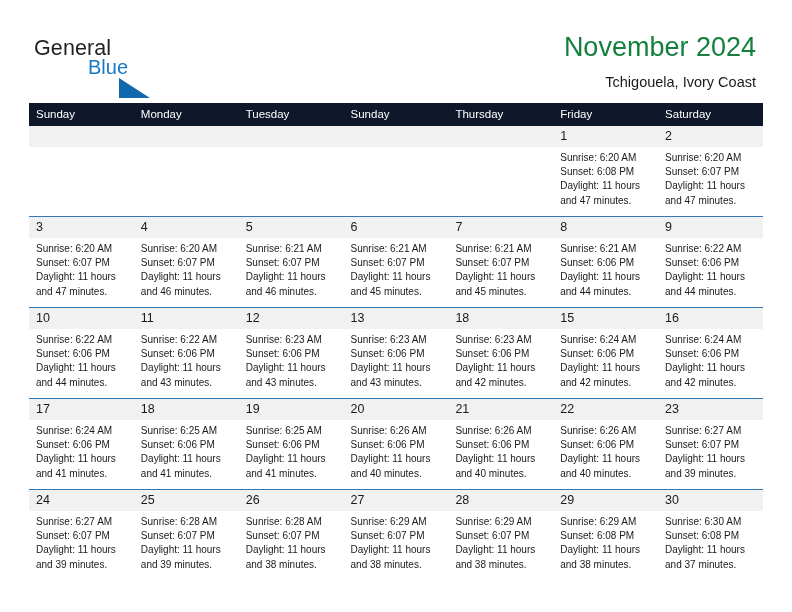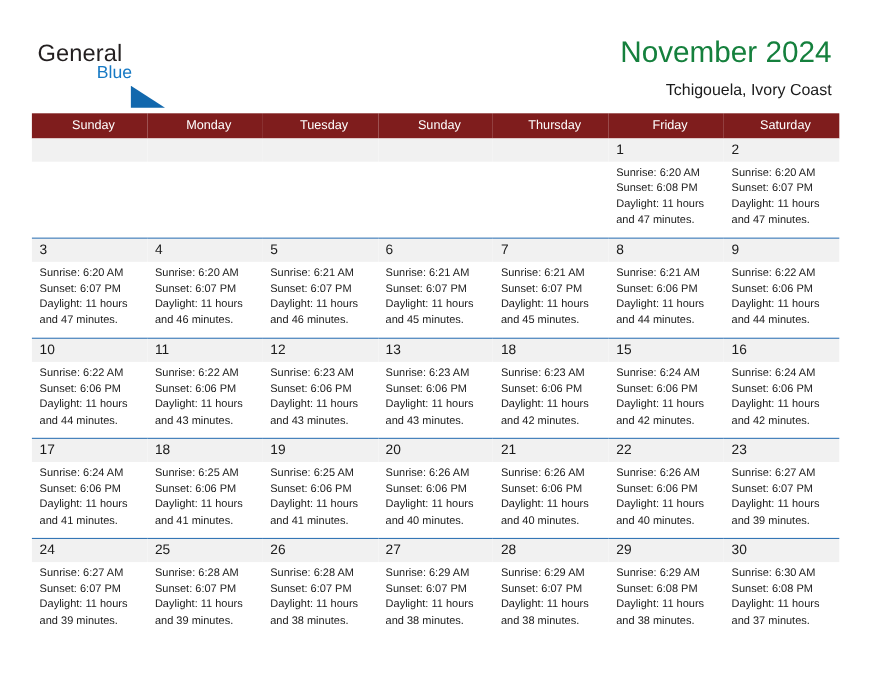--- a/index.html
+++ b/index.html
@@ -43,21 +43,21 @@
     font-size: 21.5px;
     letter-spacing: 0.1px;
     color: #231f20;
     line-height: 24px;
     white-space: nowrap;
   }
   .brand-blue {
     position: absolute;
     left: 54px;
     top: 19px;
-    font-size: 16px;
+    font-size: 20px;
     color: #1679c4;
     line-height: 24px;
     white-space: nowrap;
   }
   .brand-triangle {
     position: absolute;
     left: 85px;
     top: 42px;
     width: 0;
     height: 0;
@@ -89,25 +89,25 @@
   
   .calendar {
     position: absolute;
     left: 29px;
     top: 103px;
     width: 734px;
     border-collapse: collapse;
     table-layout: fixed;
   }
   .calendar th {
-    background: #7f1d1d;
+    background: #0f172a;
     color: #ffffff;
     font-size: 11.5px;
     font-weight: normal;
-    text-align: center;
+    text-align: left;
     padding: 5px 0 5px 7px;
     height: 13px;
     line-height: 13px;
   }
   .calendar td {
     vertical-align: top;
     padding: 0;
     height: 90px;
     border-top: 1.5px solid #3576b5;
     background: #ffffff;

